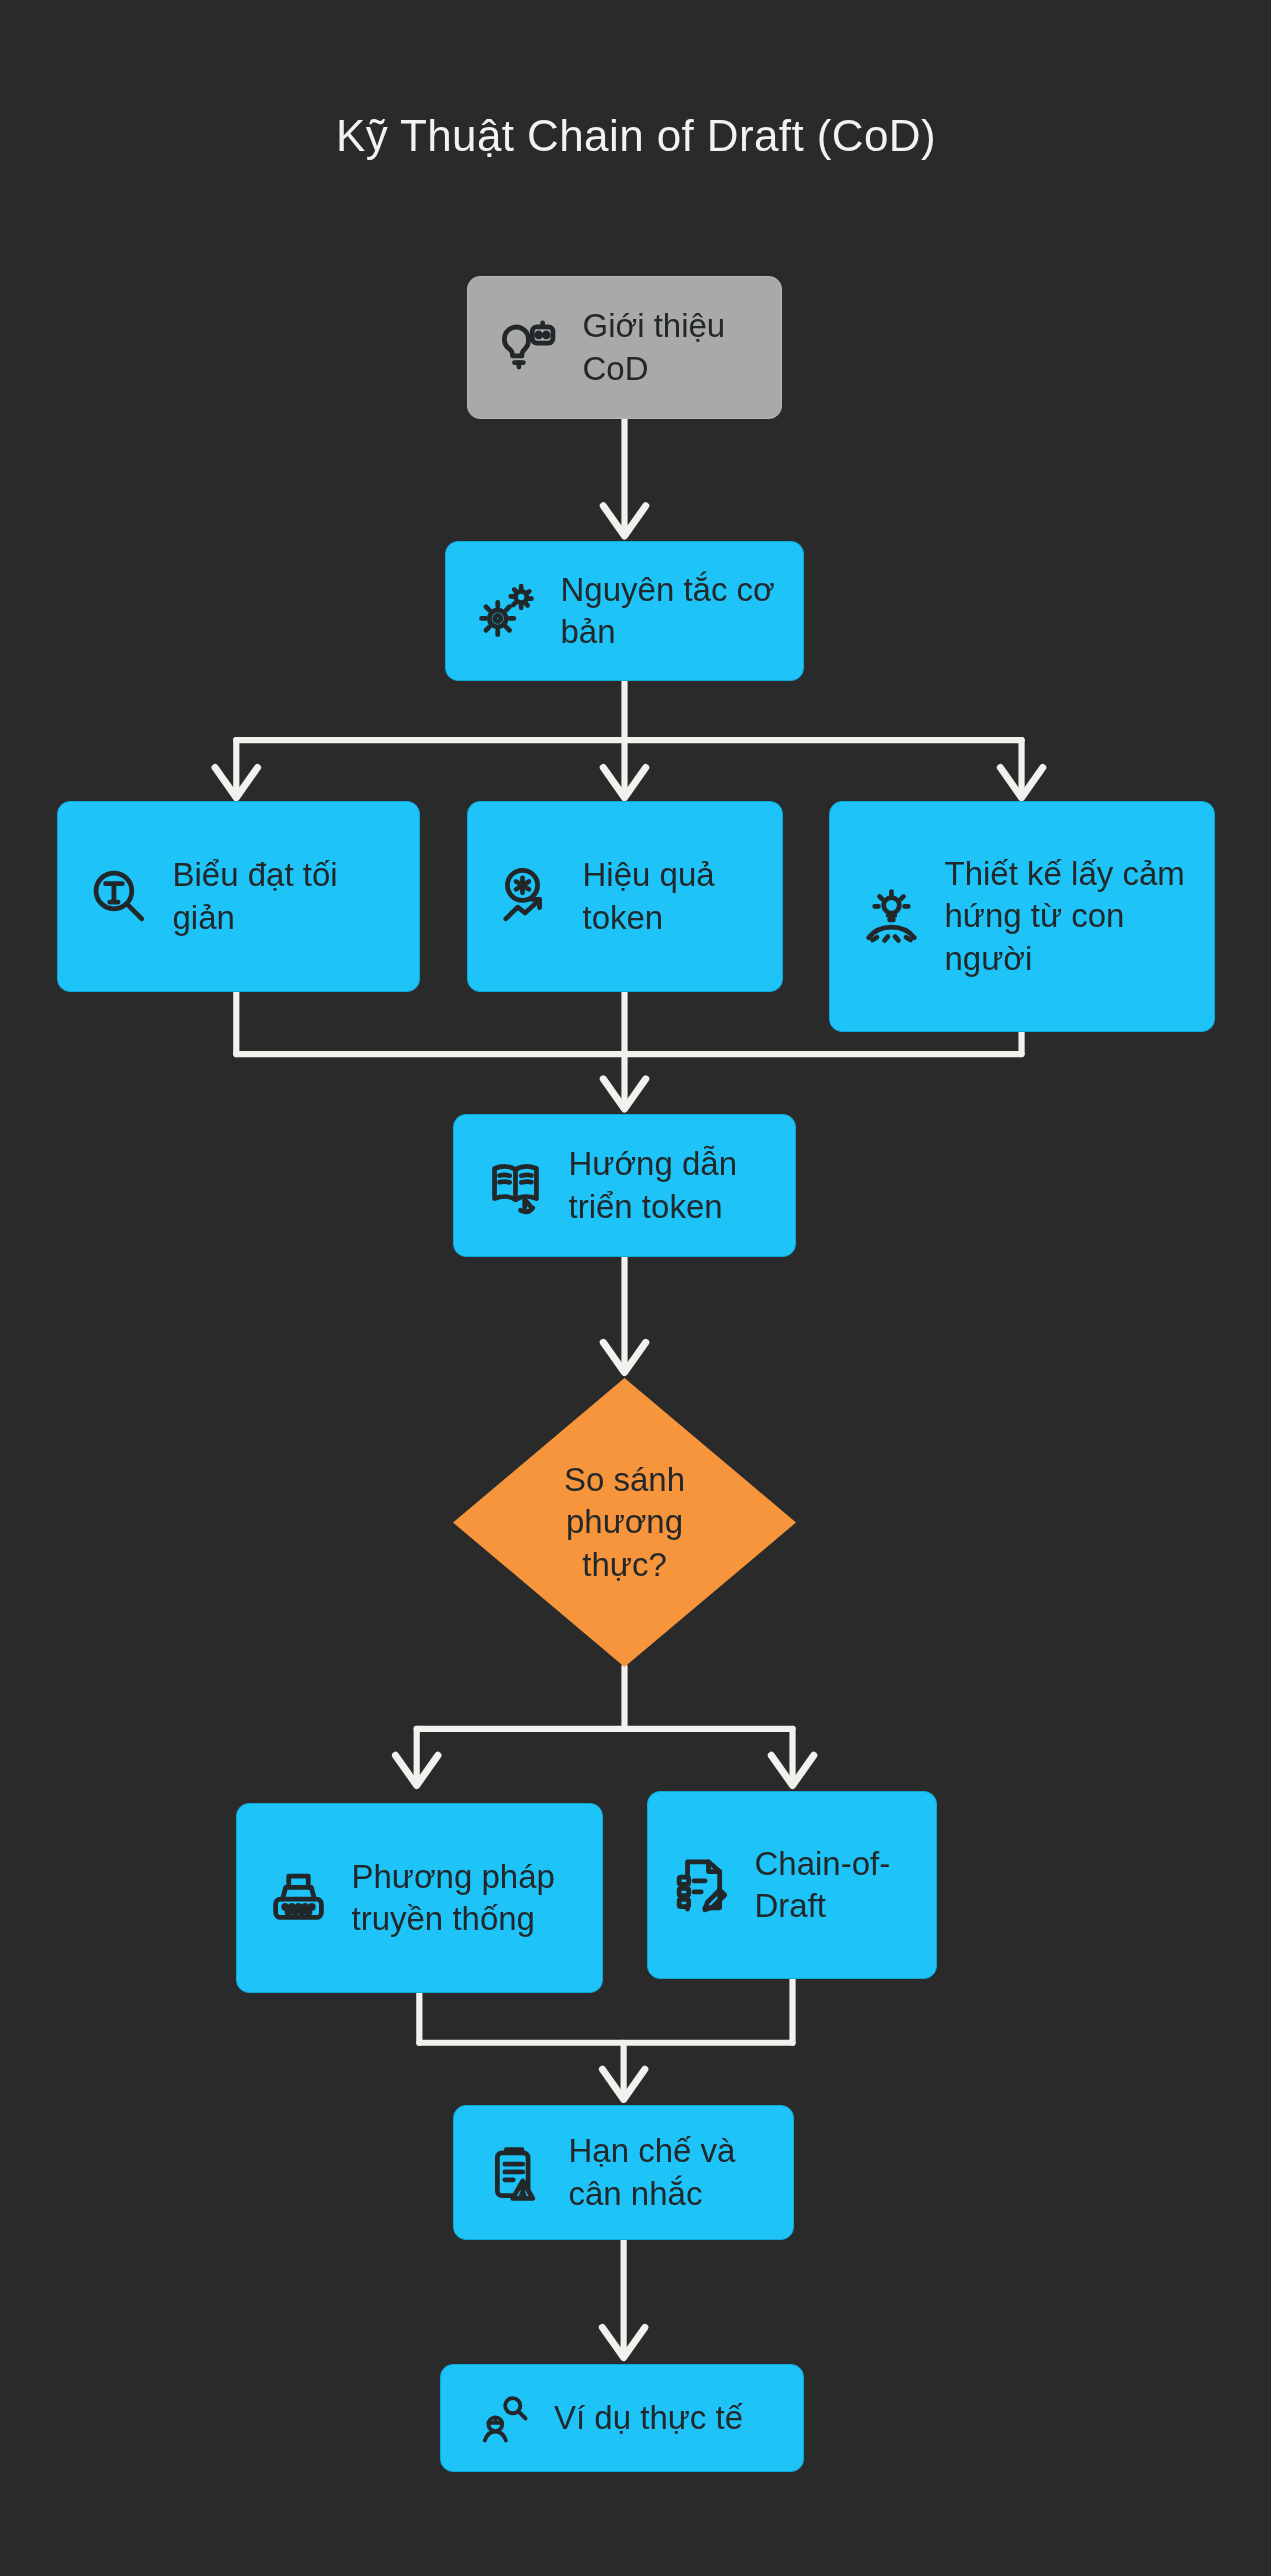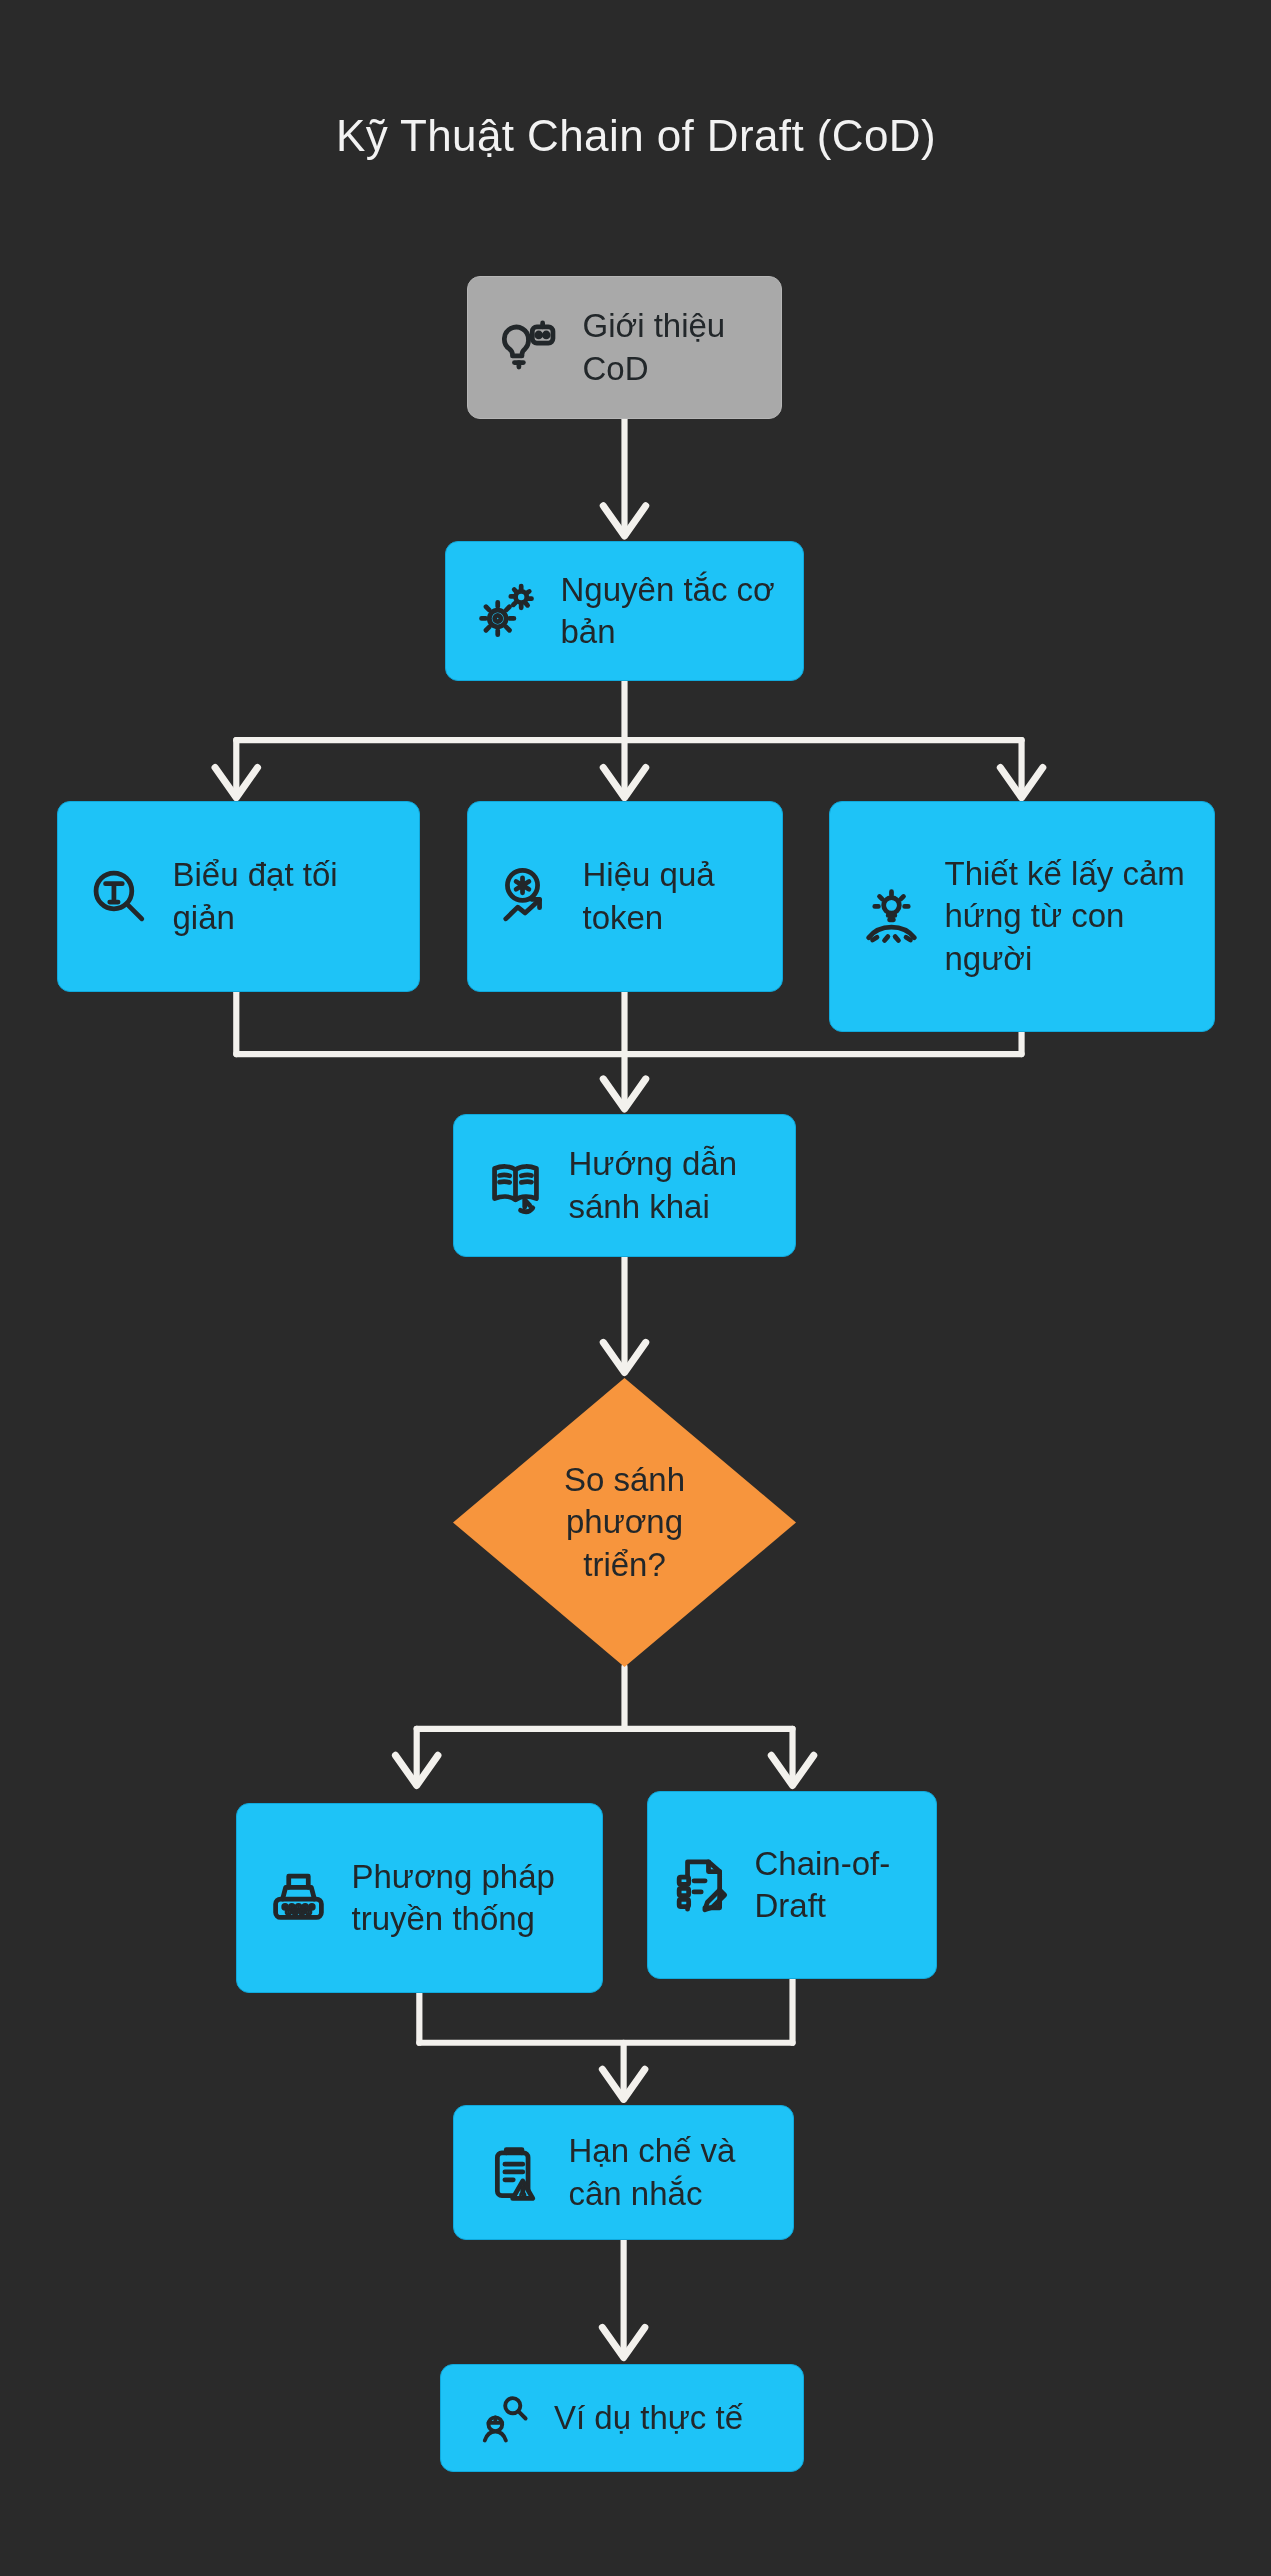--- a/index.html
+++ b/index.html
@@ -166,26 +166,26 @@
 
   <div class="node n-guide">
     <span class="icon">
       <svg viewBox="0 0 24 24" fill="none" stroke="#22272a" stroke-width="1.7" stroke-linecap="round" stroke-linejoin="round">
         <path d="M12 6.3C10 4.9 7 4.9 4.5 5.9v10.8c2.5-1 5.5-1 7.5.4 2-1.4 5-1.4 7.5-.4V5.9C17 4.9 14 4.9 12 6.3z"></path>
         <path d="M12 6.3V17"></path>
         <path d="M6.3 8.4c1.3-.3 2.6-.2 3.6.1M6.3 10.8c1.3-.3 2.6-.2 3.6.1M14.1 8.5c1.3-.3 2.6-.4 3.6-.1M14.1 10.9c1.3-.3 2.6-.4 3.6-.1"></path>
         <path d="M15.3 19.7v-2.6l1.8 2M13.8 20.9c1.8.9 3.4.5 4.4-.9"></path>
       </svg>
     </span>
-    <span class="label">Hướng dẫn sánh khai</span>
+    <span class="label">Hướng dẫn triển token</span>
   </div>
 
   <div class="decision n-compare">
     <div class="diamond"></div>
-    <span class="label">So sánh phương triển?</span>
+    <span class="label">So sánh phương thực?</span>
   </div>
 
   <div class="node n-traditional">
     <span class="icon">
       <svg viewBox="0 0 24 24" fill="none" stroke="#22272a" stroke-width="1.7" stroke-linecap="round" stroke-linejoin="round">
         <path d="M8.5 8V4h7v4"></path>
         <path d="M6.3 12.2l1.1-4.2h9.2l1.1 4.2"></path>
         <rect x="3.8" y="12.2" width="16.4" height="6.6" rx="1.8"></rect>
         <circle cx="7.2" cy="15" r=".5" fill="#22272a"></circle>
           <circle cx="9.6" cy="15" r=".5" fill="#22272a"></circle>

